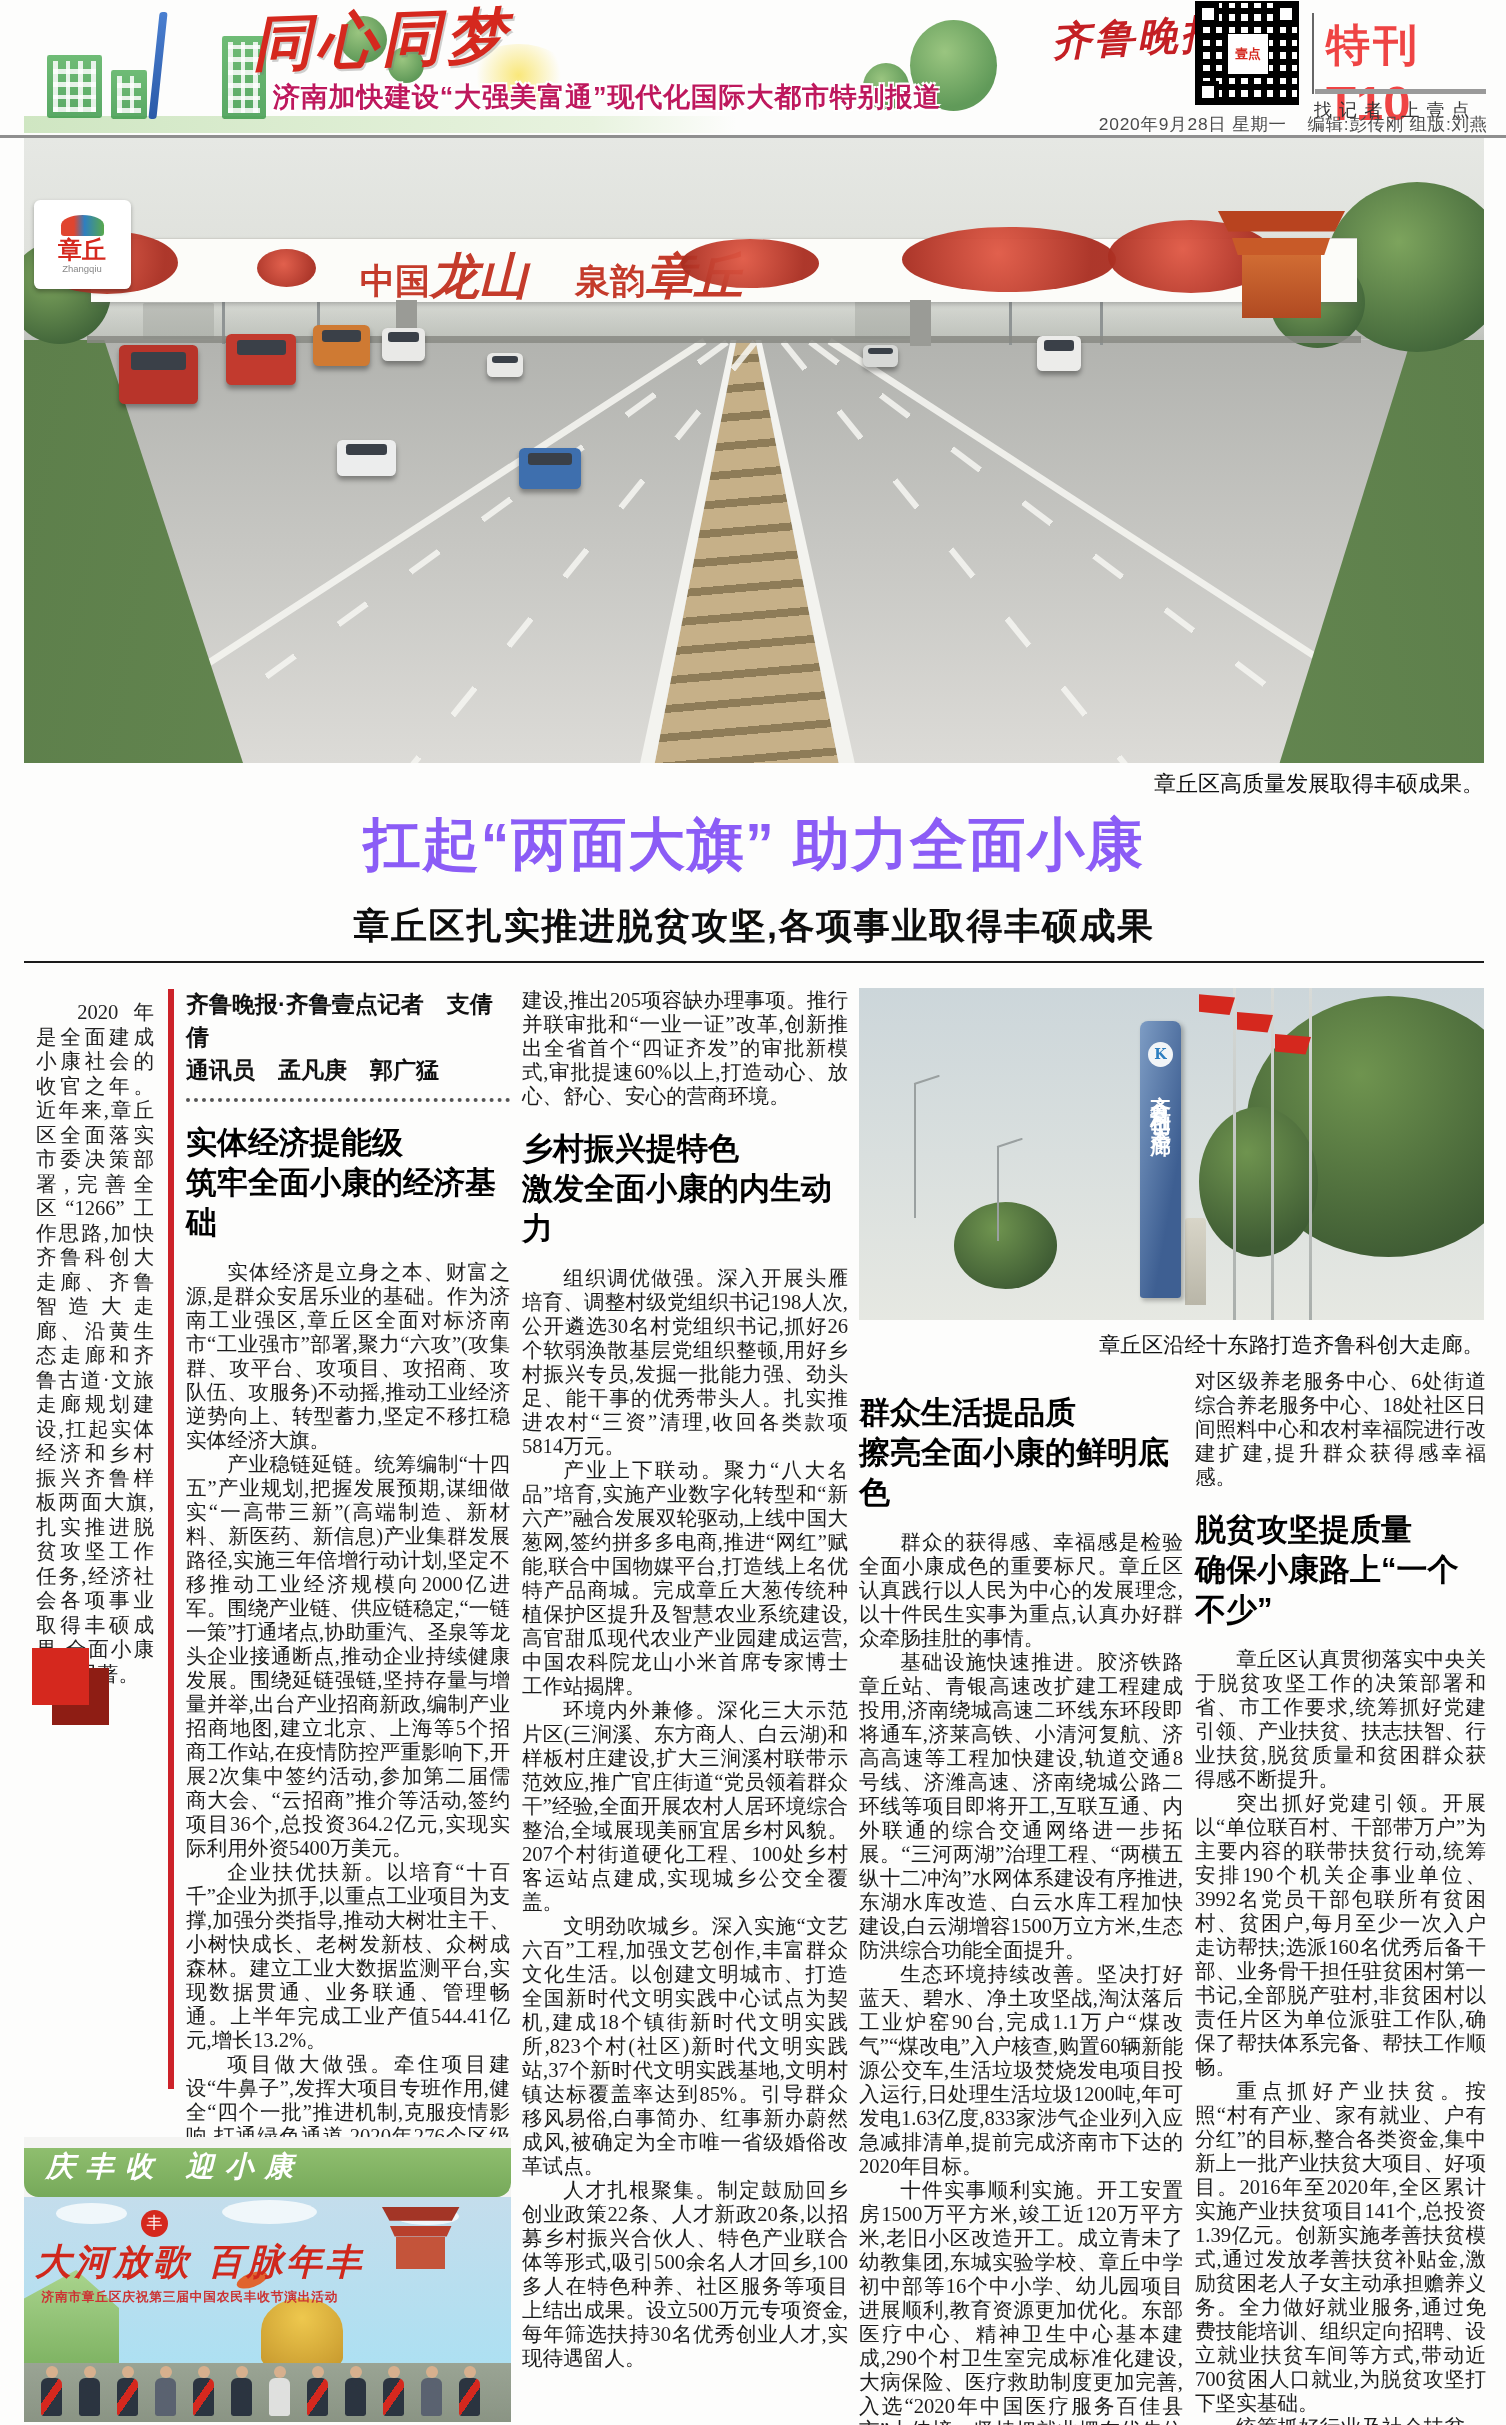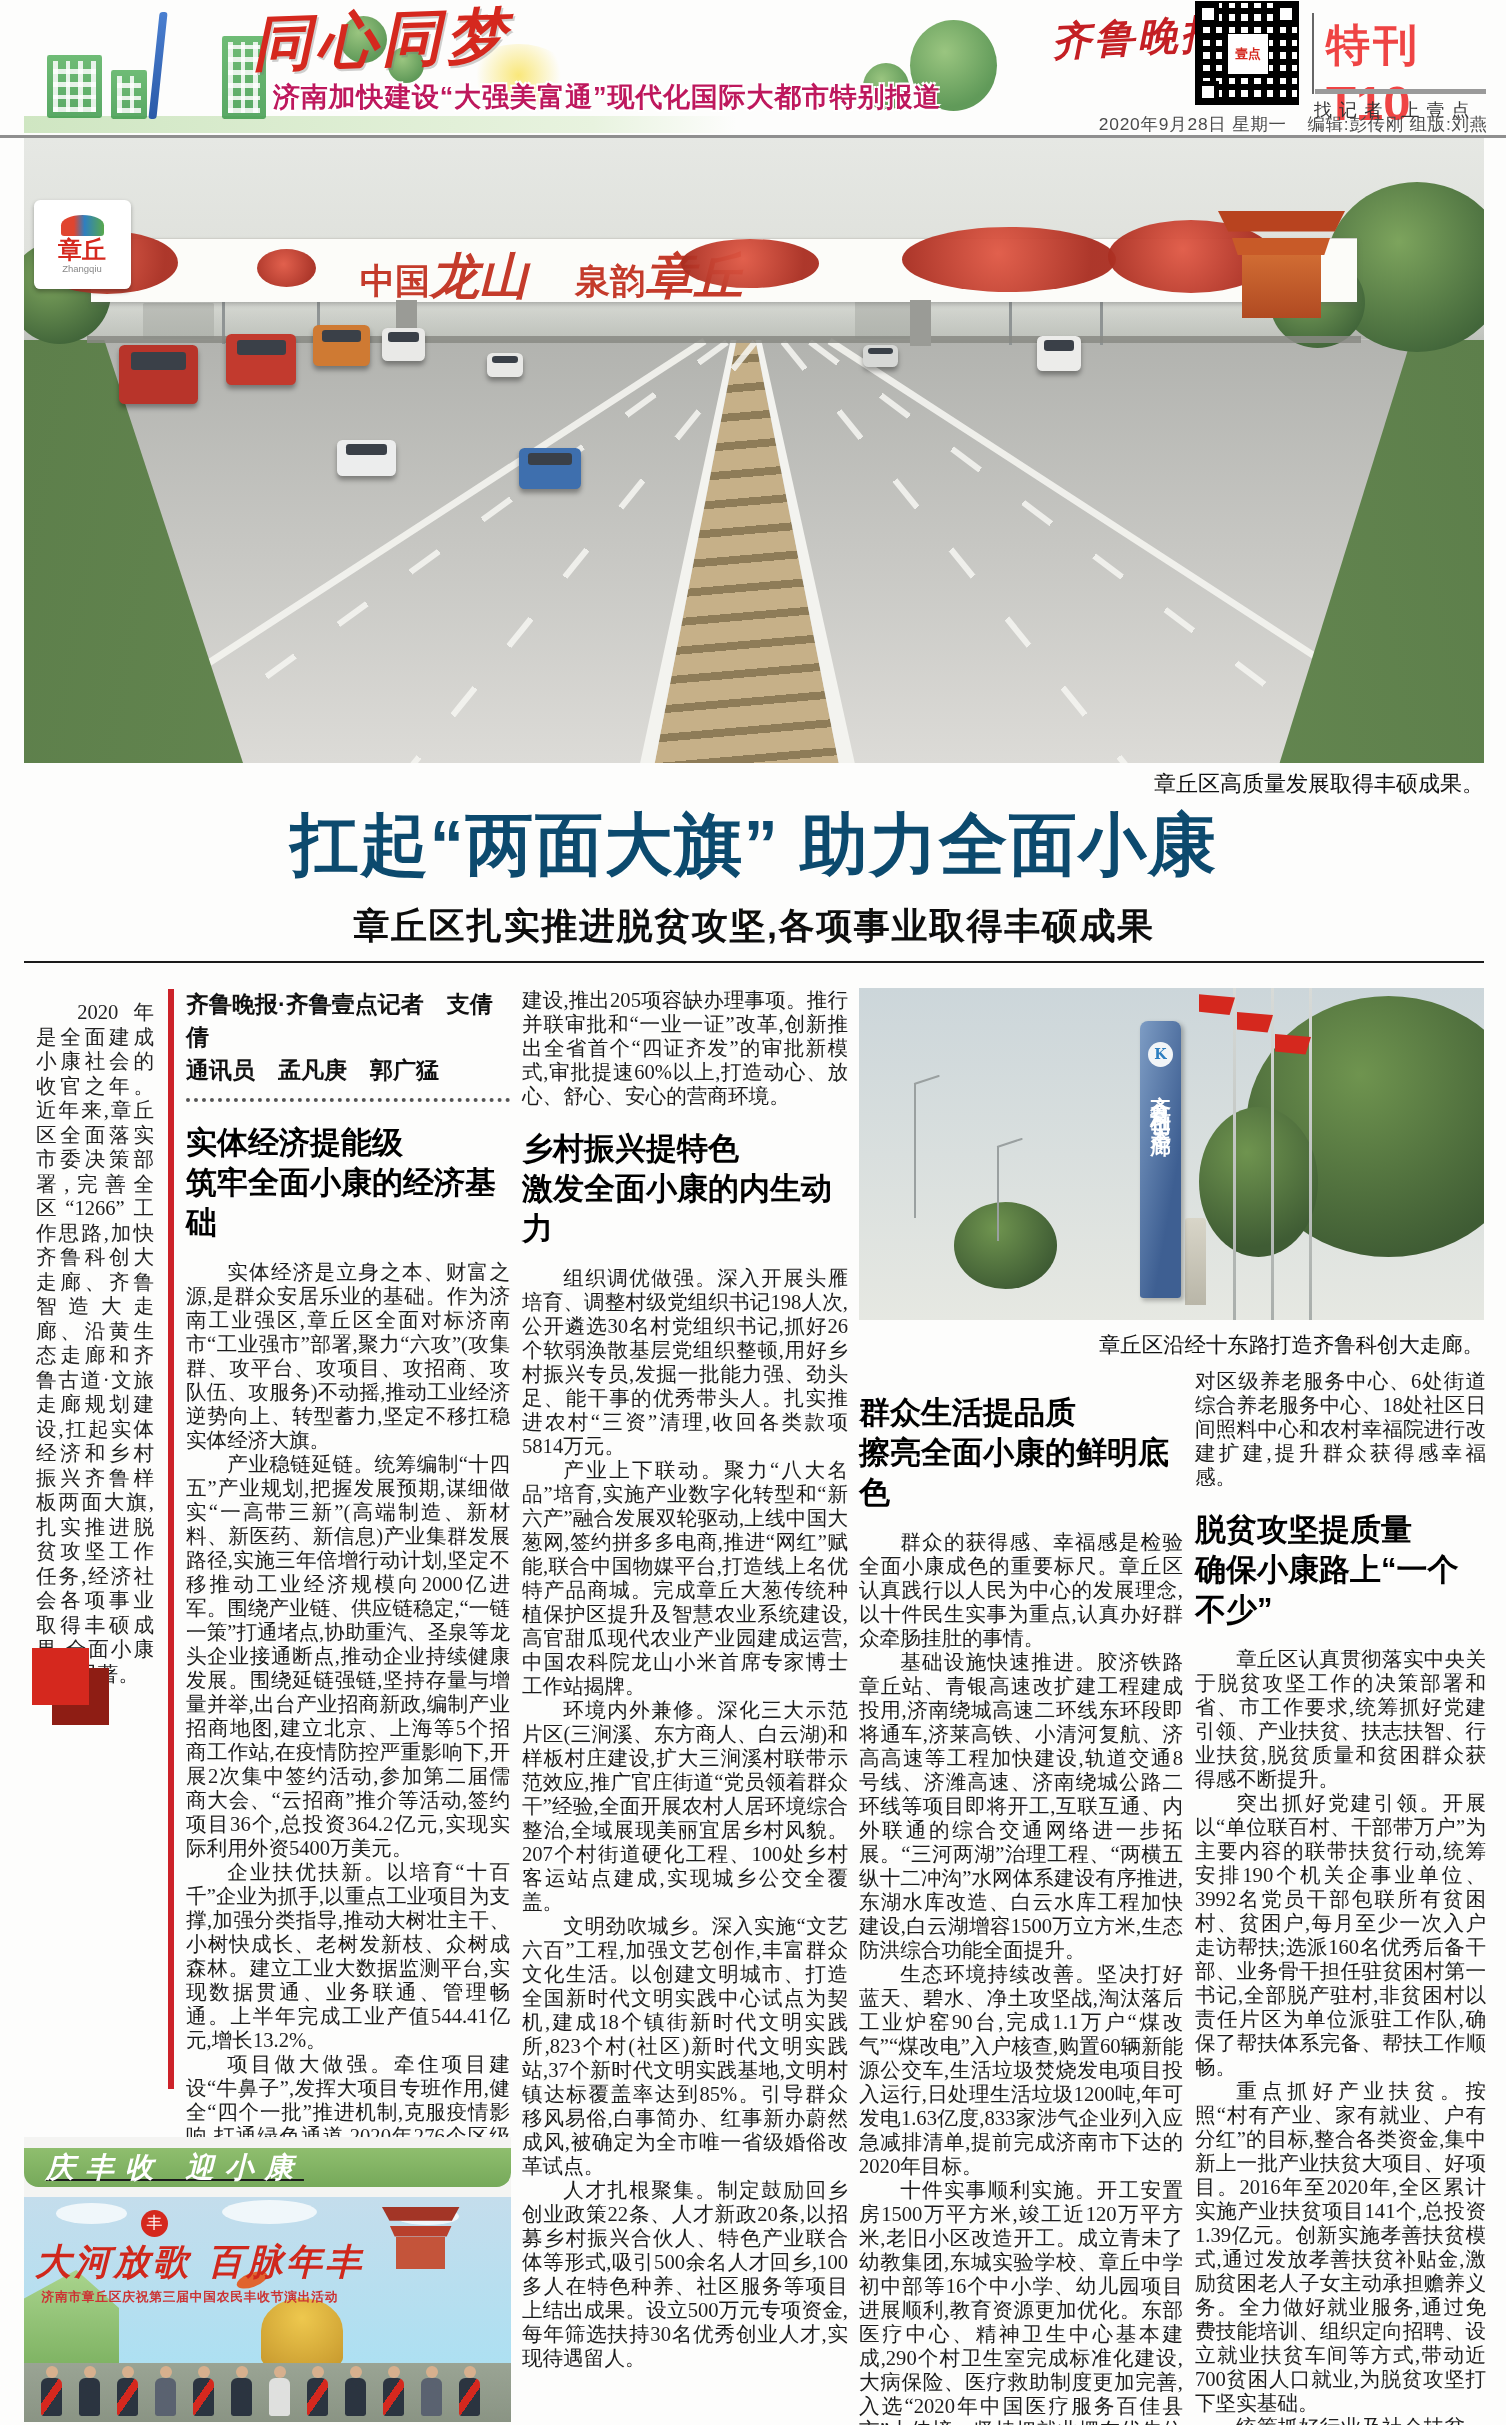--- a/index.html
+++ b/index.html
@@ -79,21 +79,21 @@
      background:linear-gradient(90deg,#e0452f 30%,#2e7fc0 55%,#58a84c);}
   .signboard .zh{font-family:"DejaVu Serif",serif;font-weight:bold;font-size:24px;color:#d5281e;line-height:27px;}
   .signboard .py{font-family:"Liberation Sans",sans-serif;font-size:9.5px;color:#888;}
   .veh{border-radius:5.5px;box-shadow:0 4px 5.5px rgba(0,0,0,.35);}
   .veh .win{position:absolute;left:15%;top:12%;width:70%;height:30%;background:#3a4048;border-radius:3.2px;}
   .hero-caption{top:769px;left:1009px;width:475px;text-align:right;font-family:"Liberation Sans",sans-serif;
      font-size:22px;color:#111;}
 
   
   .headline{top:798px;left:24px;width:1460px;text-align:center;font-family:"Liberation Sans",sans-serif;
-     font-weight:900;font-size:68px;line-height:93px;color:#0c4a6e;letter-spacing:1.6px;white-space:nowrap;}
+     font-weight:900;font-size:57px;line-height:93px;color:#8b5cf6;letter-spacing:1.6px;white-space:nowrap;}
   .subhead{top:902px;left:24px;width:1460px;text-align:center;font-family:"Liberation Sans",sans-serif;
      font-weight:bold;font-size:36px;color:#0d0d0d;letter-spacing:1.6px;}
   .head-rule{top:961px;left:24px;width:1460px;height:2.4px;background:#1a1a1a;}
 
   
   .sidebar{top:988px;left:24px;width:142px;font-size:20.6px;line-height:24.5px;text-align:justify;color:#222;}
   .sidebar p{margin:12px;text-indent:2em;}
   .red-vrule{top:989px;left:168px;width:5.5px;height:1100px;background:#cc2229;}
   .redsq{width:57px;height:57px;background:#d5281e;}
   .redsq2{width:57px;height:57px;background:#8e1d14;}
@@ -123,22 +123,22 @@
   .ph2 .fpole{position:absolute;top:0;width:3.2px;height:332px;background:linear-gradient(#d8dbd8,#a9aeab);}
   .ph2 .flag{position:absolute;width:36px;height:20.6px;background:#d5281e;clip-path:polygon(0 0,100% 15%,85% 100%,0 85%);}
   .ph2 .lamp{position:absolute;width:2.4px;height:135px;background:#9aa0a0;}
   .ph2 .lamp .arm{position:absolute;top:0;left:0;width:27px;height:2.4px;background:#9aa0a0;border-radius:1.6px;}
   .ph2 .stone{position:absolute;left:326px;top:230px;width:20.6px;height:87px;background:linear-gradient(#d8d5c8,#b9b6a8);border-radius:3.2px 3.2px 0 0;}
   .ph2-caption{top:1330px;left:859px;width:625px;text-align:right;font-family:"Liberation Sans",sans-serif;
      font-size:21.4px;color:#111;}
 
   
   .ph3{top:2137px;left:24px;width:487px;height:285px;overflow:hidden;background:#f4f4f2;}
-  .ph3 .banner{position:absolute;top:11px;left:0;width:100%;height:39px;background:linear-gradient(#8fbe6e,#76a95a);
-     border-radius:0 0 14.2px 14.2px;display:flex;align-items:flex-end;text-decoration:underline;}
+  .ph3 .banner{position:absolute;top:11px;left:0;width:100%;height:49px;background:linear-gradient(#8fbe6e,#76a95a);
+     border-radius:0 0 14.2px 14.2px;display:flex;align-items:flex-start;}
   .ph3 .banner span{font-family:"DejaVu Serif",serif;font-style:italic;font-weight:bold;font-size:28.5px;
      color:#fff;letter-spacing:11px;padding-left:22px;white-space:nowrap;}
   .ph3 .mural{position:absolute;top:60px;left:0;width:100%;height:168px;background:linear-gradient(#c4ddec,#ade0f2);}
   .cloud{position:absolute;background:#fff;opacity:.75;border-radius:50%;}
   .ph3 .emblem{position:absolute;left:117px;top:12.7px;width:27px;height:27px;border-radius:50%;background:#d5281e;
      color:#fff;font-size:16px;display:flex;align-items:center;justify-content:center;font-family:"Liberation Sans",sans-serif;}
   .ph3 .callig{position:absolute;left:11px;top:41px;font-family:"DejaVu Serif",serif;font-style:italic;font-weight:bold;
      font-size:36px;color:#d0281c;letter-spacing:3.2px;white-space:nowrap;}
   .ph3 .subt{position:absolute;left:17.4px;top:92px;font-family:"Liberation Sans",sans-serif;font-weight:bold;
      font-size:12.7px;color:#c33;letter-spacing:0.8px;}

